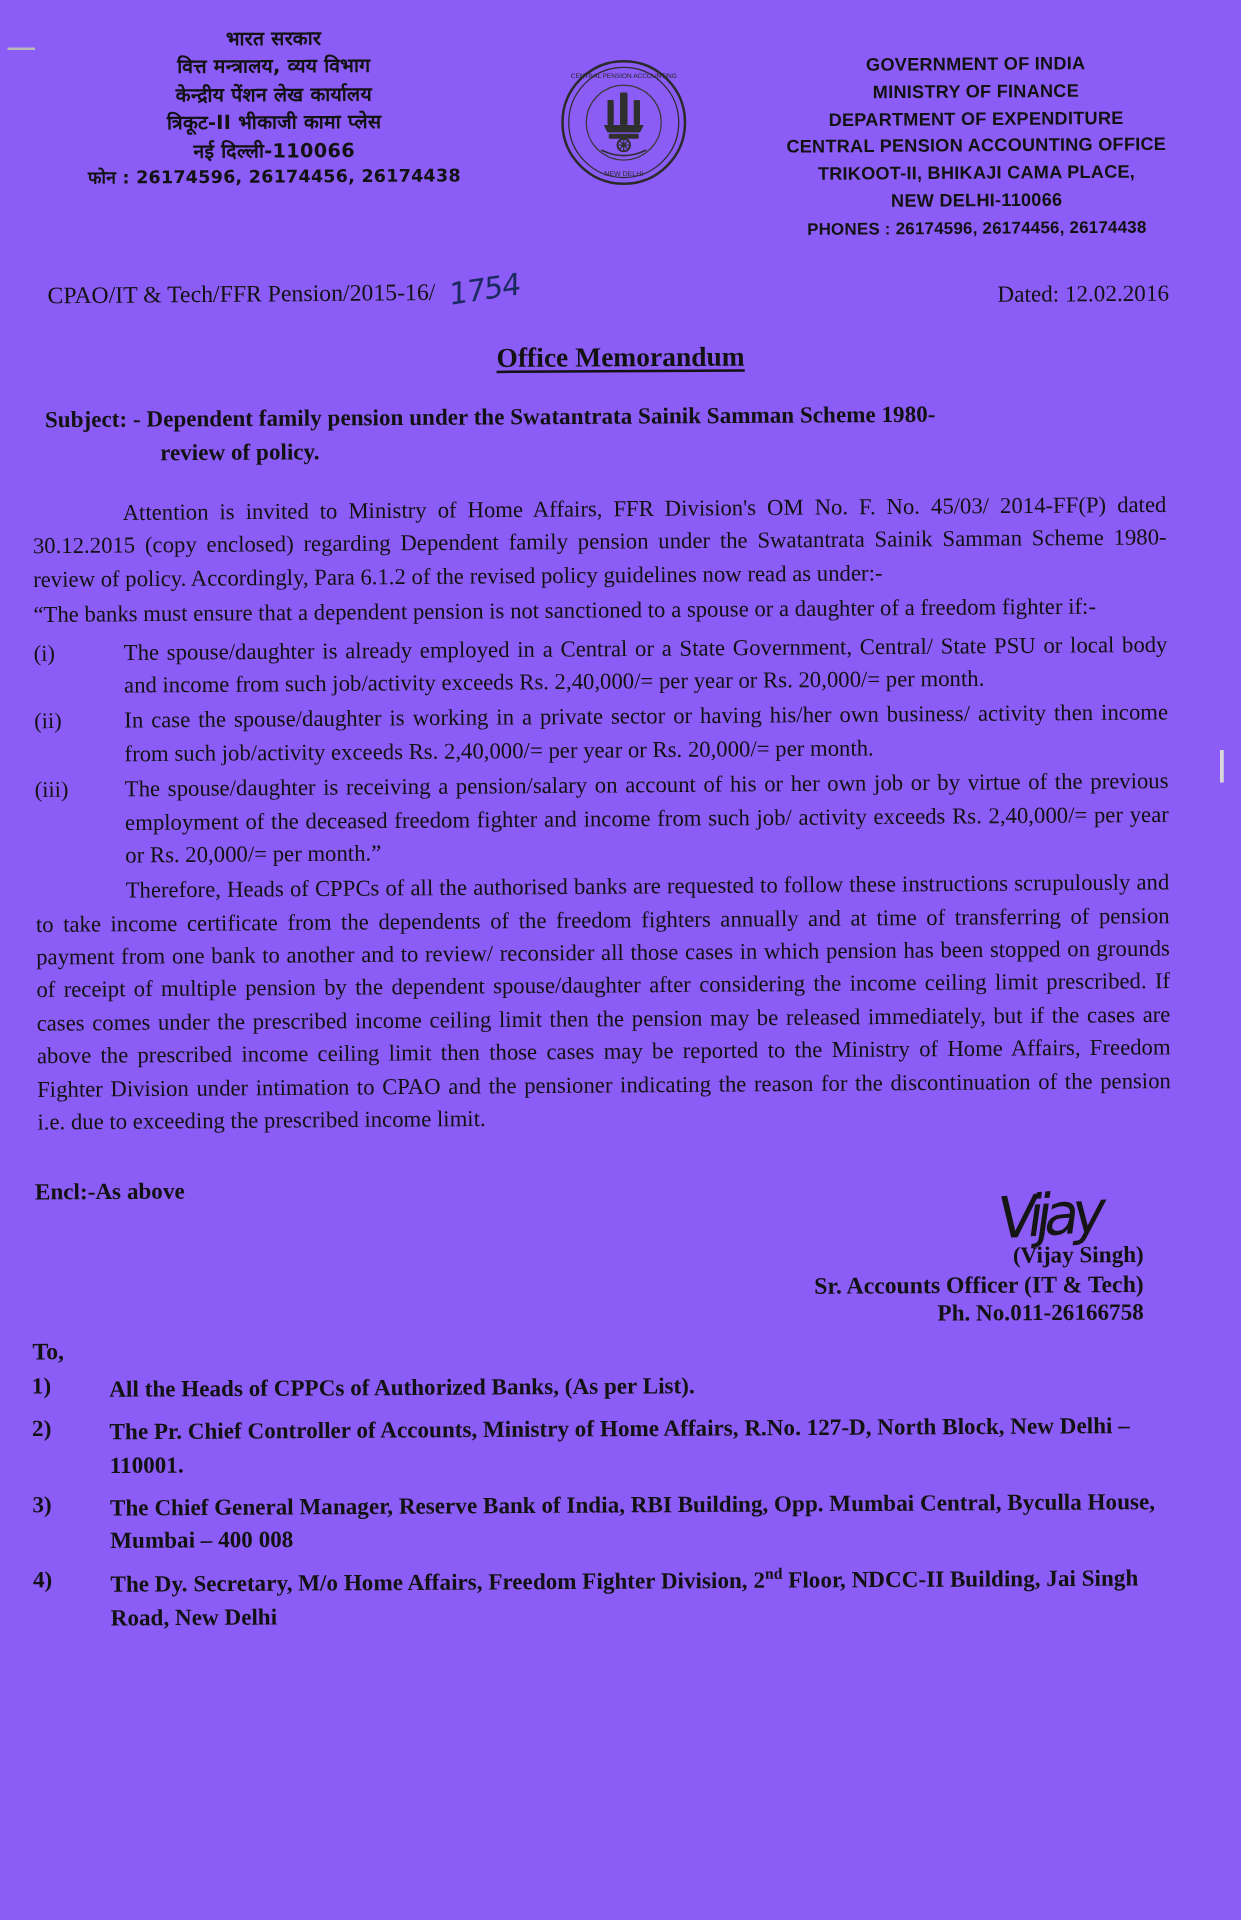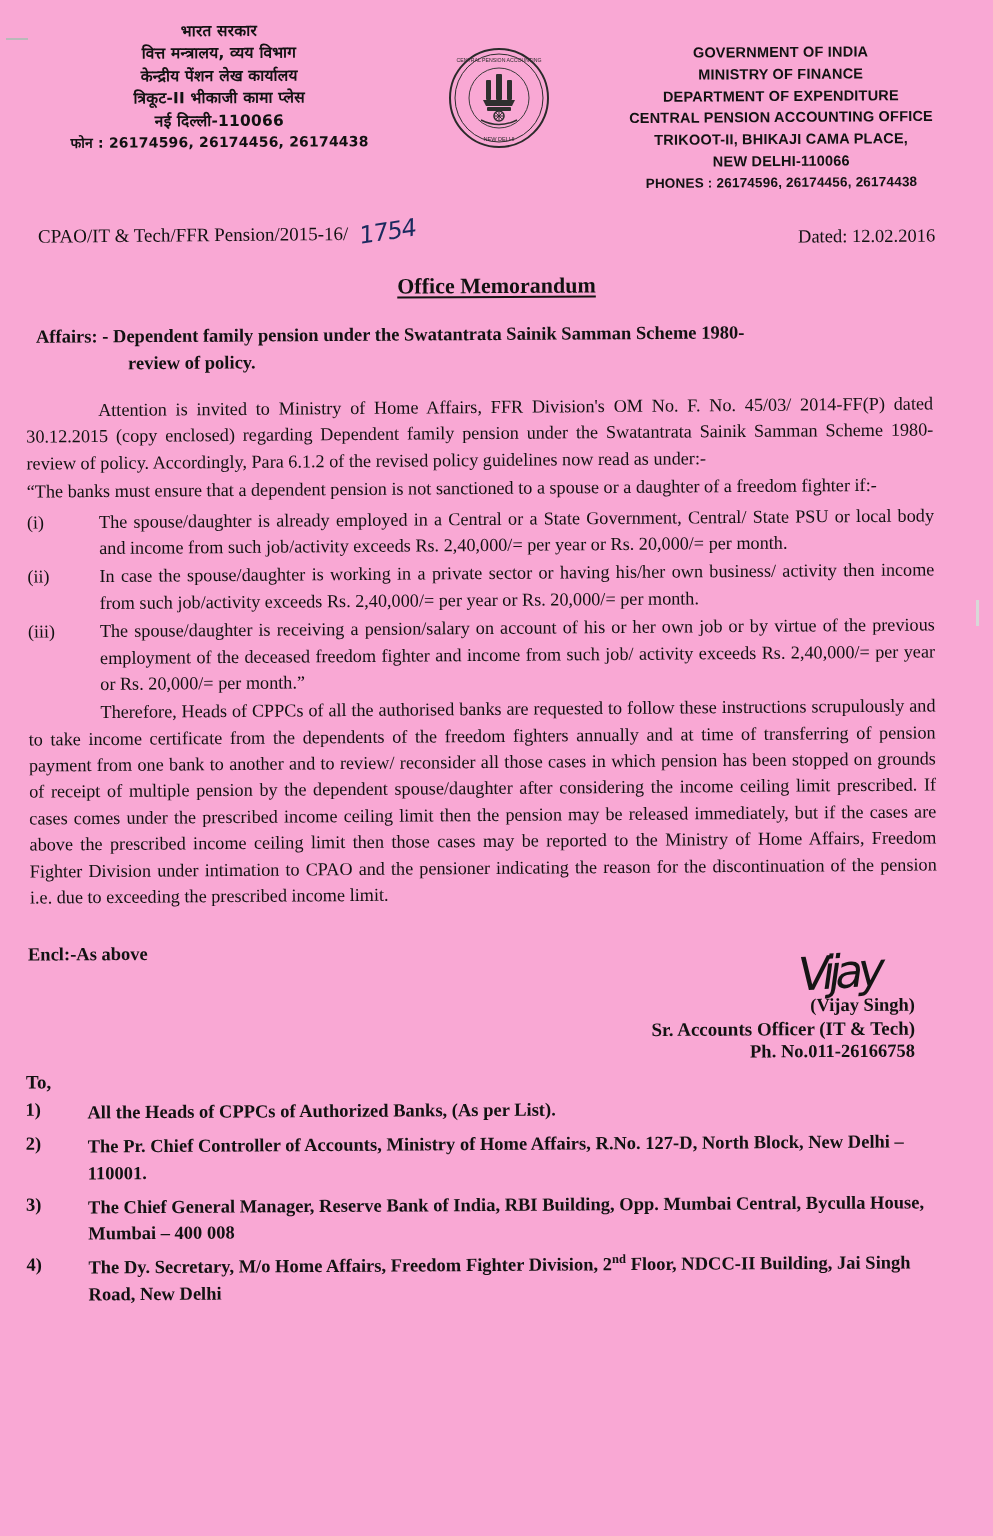--- a/index.html
+++ b/index.html
@@ -12,21 +12,21 @@
     height: 1536px;
     position: relative;
     font-family: "Liberation Serif", serif;
     color: #121212;
     overflow: hidden;
   }
   .page {
     position: relative;
     width: 993px;
     height: 1536px;
-    background: #f9a8d4;
+    background: #8b5cf6;
     box-sizing: border-box;
     padding: 0;
   }
 
   
   .letterhead {
     display: flex;
     justify-content: space-between;
     align-items: flex-start;
     padding: 16px 60px 0 70px;
@@ -278,21 +278,21 @@
     <div class="ref-no">
       <span>CPAO/IT &amp; Tech/FFR Pension/2015-16/</span>
       <span class="ref-hand">1754</span>
     </div>
     <div class="ref-date">Dated: 12.02.2016</div>
   </div>
 
   <div class="om-title">Office Memorandum</div>
 
   <div class="subject">
-    <span>Affairs: -</span>
+    <span>Subject: -</span>
     <span>Dependent family pension under the Swatantrata Sainik Samman Scheme 1980-</span>
     <span class="sub-ind">review of policy.</span>
   </div>
 
   <div class="body-text">
     <p class="indent">Attention is invited to Ministry of Home Affairs, FFR Division's OM No. F. No. 45/03/ 2014-FF(P) dated 30.12.2015 (copy enclosed)  regarding Dependent family pension under the Swatantrata Sainik Samman Scheme 1980-review of policy. Accordingly, Para 6.1.2 of the revised policy guidelines now read as under:-</p>
     <p class="quote">“The banks must ensure that a dependent pension is not sanctioned to a spouse or a daughter of a freedom fighter if:-</p>
 
     <div class="clauses">
       <div class="clause">

